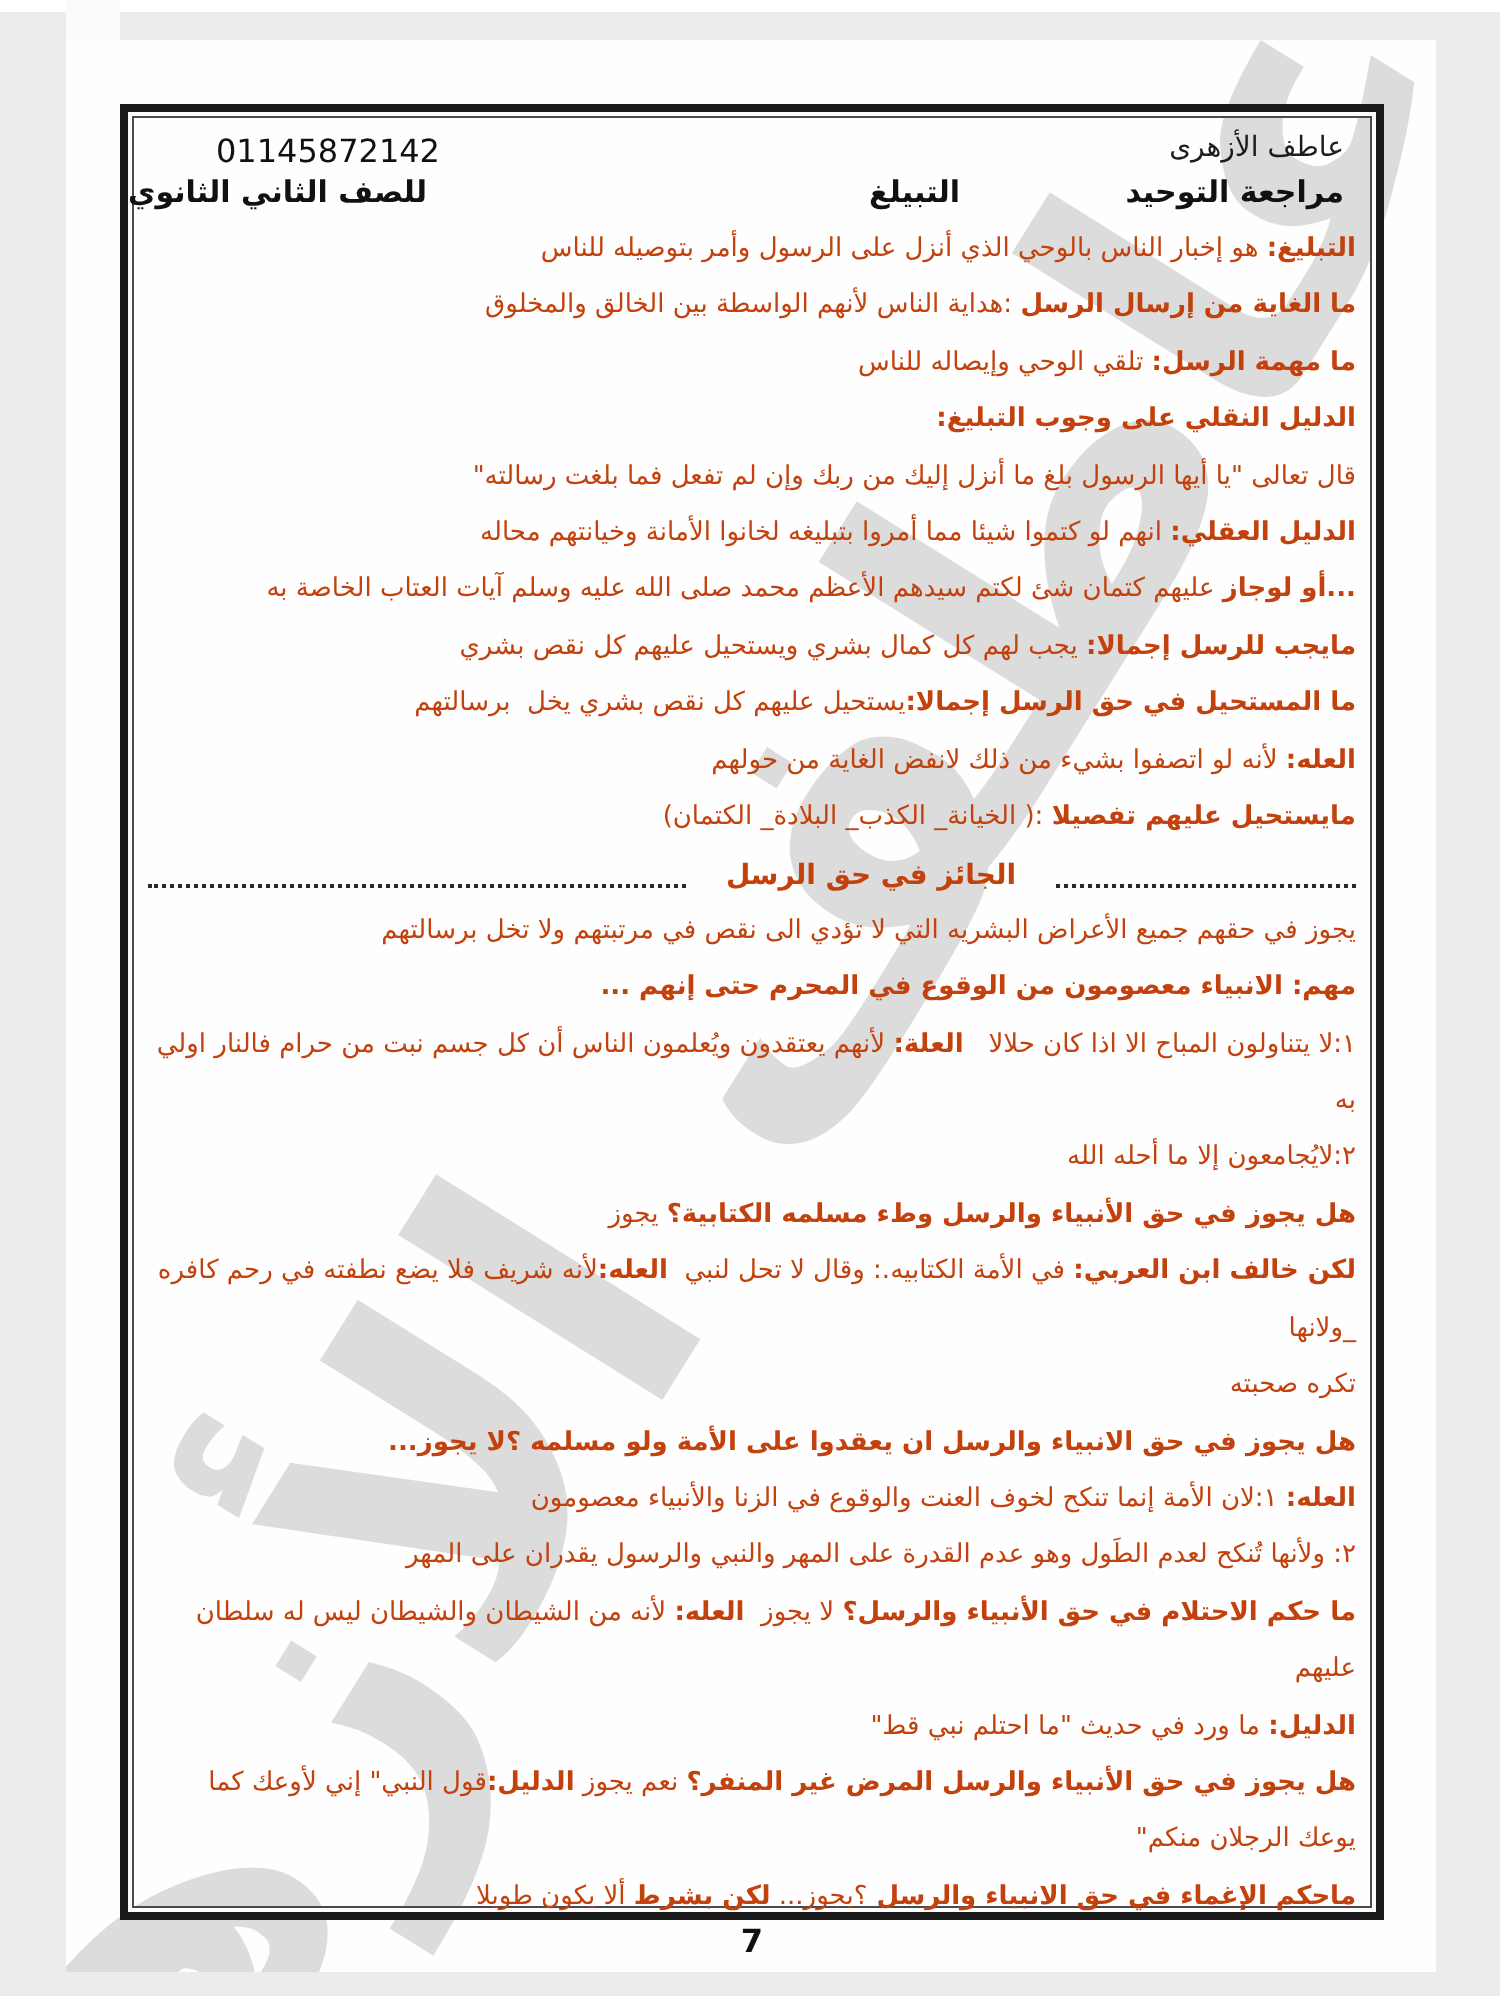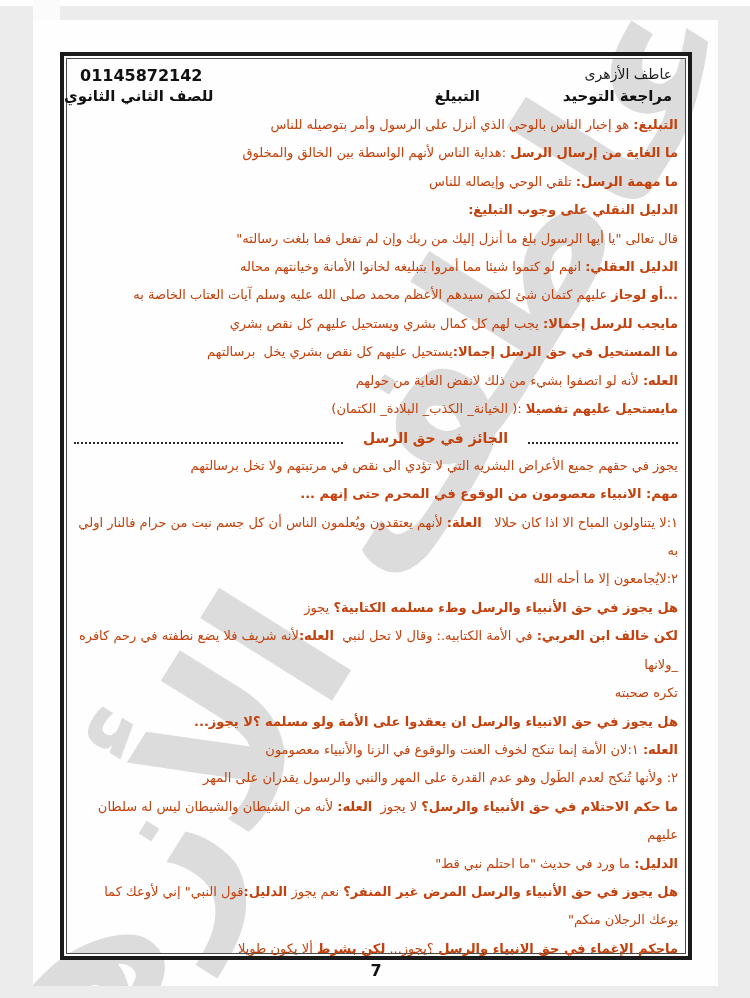--- a/index.html
+++ b/index.html
@@ -10,21 +10,21 @@
   .paper{position:absolute;left:33px;top:20px;width:685px;height:966px;background:#fefefe;overflow:hidden;}
   .watermark{position:absolute;left:-190px;top:330px;width:1100px;text-align:center;
              font-size:205px;font-weight:bold;color:#c2c2c2;opacity:.55;
              transform:rotate(-58deg);white-space:nowrap;pointer-events:none;z-index:0;direction:rtl;}
   .frame{position:absolute;left:27px;top:32px;width:632px;height:908px;box-sizing:border-box;
          border:4px solid #1b1b1b;box-shadow:inset 0 0 0 2px #fdfdfd, inset 0 0 0 3px #4a4a4a;
          z-index:1;overflow:hidden;}
   .header-row1{display:flex;justify-content:space-between;align-items:flex-start;
                direction:rtl;padding:10px 16px 0 16px;color:#1c1c1c;}
   .author{font-size:14px;}
-  .phone{font-size:16px;font-weight:700;color:#111;}
+  .phone{font-size:16px;font-weight:400;color:#111;margin-left:28px;}
   .header-row2{display:grid;grid-template-columns:1fr 1fr 1fr;direction:rtl;
                font-weight:700;font-size:15px;margin-top:2px;color:#111;}
   .subject{text-align:right;padding-right:16px;}
   .doc-title{text-align:right;}
   .grade{text-align:left;}
   .body{direction:rtl;text-align:right;padding:6px 10px 0 10px;color:#c2410c;position:relative;}
   .line{font-size:13px;line-height:28.4px;min-height:28.4px;white-space:pre-wrap;}
   .line .b{font-weight:700;}
   .divider{display:flex;align-items:center;direction:rtl;height:28.4px;}
   .leader{border-bottom:2px dotted #2a2a2a;height:10px;}

